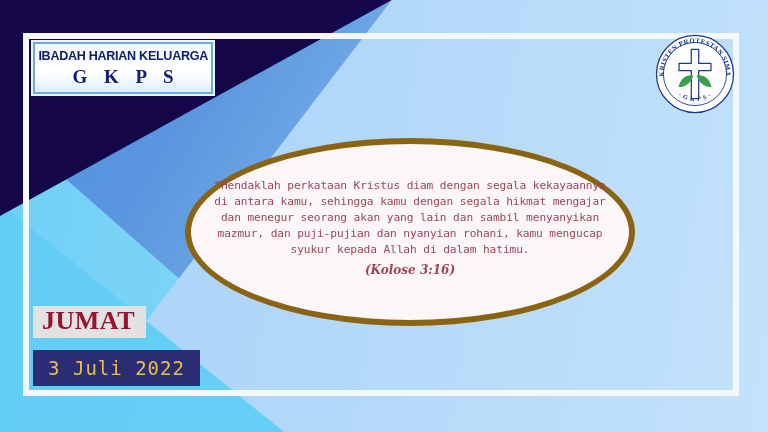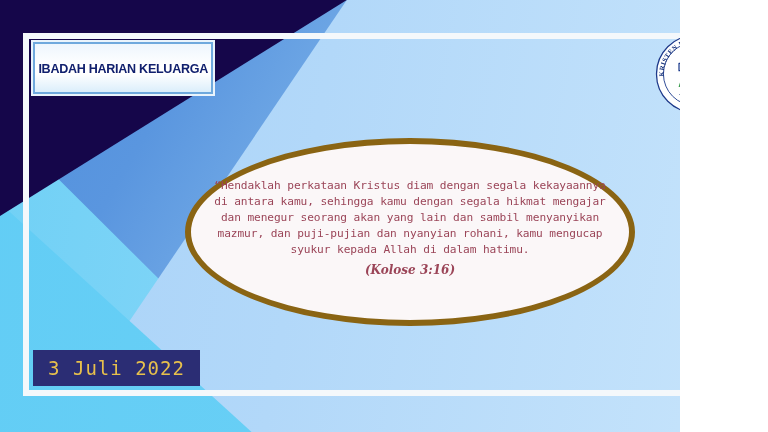--- a/index.html
+++ b/index.html
@@ -3,21 +3,21 @@
 <meta charset="utf-8">
 <title>Ibadah Harian Keluarga GKPS</title>
 <style>
   html, body {
     margin: 0;
     padding: 0;
     background: #ffffff;
   }
   #slide {
     position: relative;
-    width: 680px;
+    width: 768px;
     height: 432px;
     overflow: hidden;
     font-family: "Liberation Sans", sans-serif;
     background: #6fd0f5;
   }
 
   
   .bg-base {
     position: absolute;
     inset: 0;
@@ -194,20 +194,21 @@
   <div class="bg-midband"></div>
   <div class="bg-lightpanel"></div>
   <div class="bg-lightpanel2"></div>
   <div class="bg-cyan-low"></div>
   <div class="bg-navy"></div>
 
   <div class="frame"></div>
 
   <div class="banner">
     <div class="banner-line1">IBADAH HARIAN KELUARGA</div>
+    <div class="banner-line2">G K P S</div>
   </div>
 
   <div class="logo">
     <svg viewBox="0 0 100 100" width="82" height="82" aria-hidden="true">
       <defs>
         <path id="arcTop" d="M 12,50 A 38,38 0 0 1 88,50" fill="none"></path>
         <path id="arcBot" d="M 17,50 A 33,33 0 0 0 83,50" fill="none"></path>
       </defs>
       <circle cx="50" cy="50" r="48" fill="#ffffff"></circle>
       <circle cx="50" cy="50" r="47" fill="none" stroke="#1b3a8c" stroke-width="1.6"></circle>
@@ -224,18 +225,21 @@
       <path d="M30 66 c2,-12 12,-16 18,-14 c-3,9 -10,14 -18,14 z" fill="#3c9c4f"></path>
       <path d="M70 66 c-2,-12 -12,-16 -18,-14 c3,9 10,14 18,14 z" fill="#3c9c4f"></path>
     </svg>
   </div>
 
   <div class="ellipse">
     <div class="verse">“Hendaklah perkataan Kristus diam dengan segala kekayaannya di antara kamu, sehingga kamu dengan segala hikmat mengajar dan menegur seorang akan yang lain dan sambil menyanyikan mazmur, dan puji-pujian dan nyanyian rohani, kamu mengucap syukur kepada Allah di dalam hatimu.</div>
     <div class="verse-ref">(Kolose 3:16)</div>
   </div>
 
+  <div class="day-box">
+    <div class="day-text">JUMAT</div>
+  </div>
 
   <div class="date-box">
     <div class="date-text">3 Juli 2022</div>
   </div>
 
 </div>
 
 </body></html>

